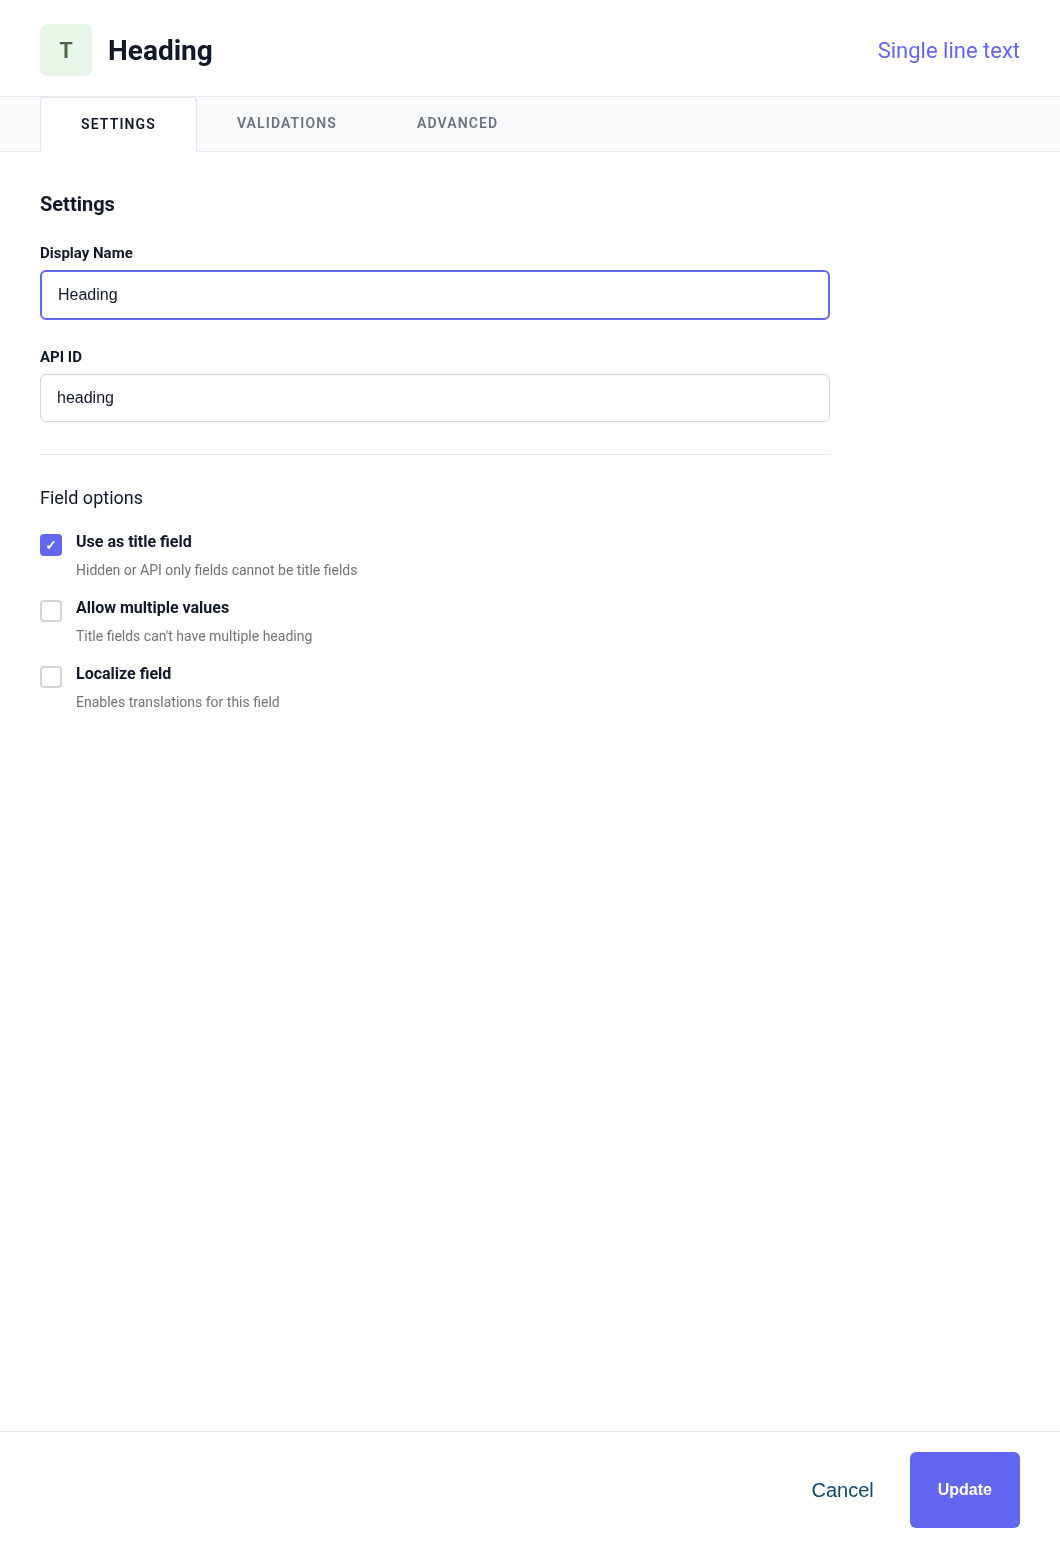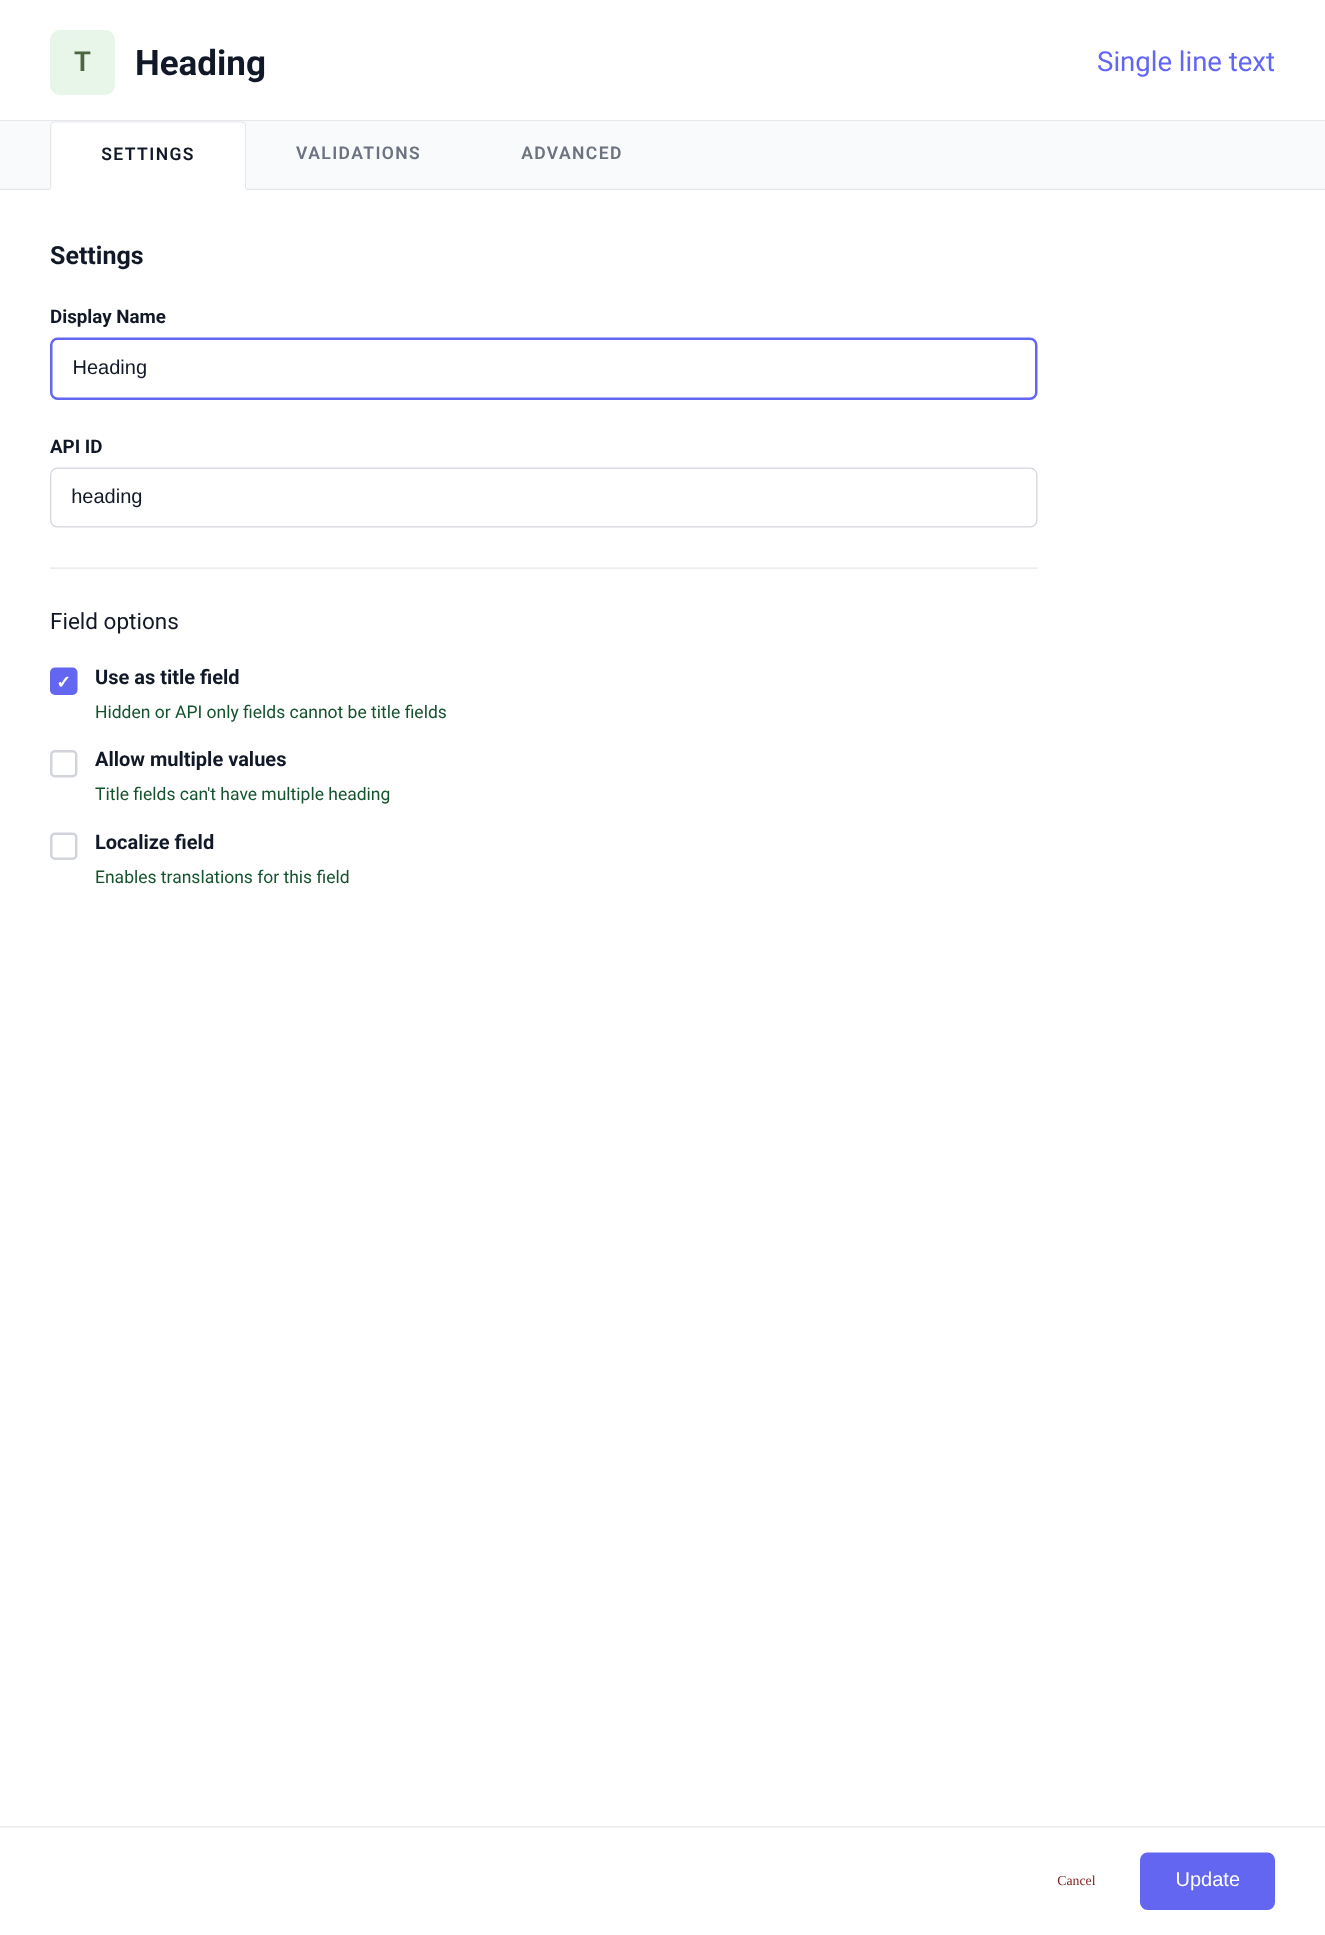--- a/index.html
+++ b/index.html
@@ -203,57 +203,56 @@
     }
 
     .checkbox-label {
       font-size: 16px;
       font-weight: 700;
       color: #111827;
     }
 
     .checkbox-desc {
       font-size: 14px;
-      color: #14532d;
+      color: #737373;
       margin-left: 36px;
       margin-top: 2px;
     }
 
     .footer {
       position: fixed;
       bottom: 0;
       width: 1060px;
       padding: 20px 40px;
       border-top: 1px solid #e5e7eb;
       display: flex;
       justify-content: flex-end;
       align-items: center;
       gap: 16px;
       background: #ffffff;
     }
 
     .btn-cancel {
       background: none;
       border: none;
-      font-size: 11px;
-      color: #7f1d1d;
+      font-size: 20px;
+      color: #0c4a6e;
       cursor: pointer;
       padding: 12px 20px;
       font-weight: 500;
-      font-family: Liberation Serif, serif;
     }
 
     .btn-update {
       background: #6366f1;
       color: #ffffff;
       border: none;
       border-radius: 6px;
-      padding: 14px 28px;
+      padding: 29px 28px;
       font-size: 16px;
-      font-weight: 400;
+      font-weight: 700;
       cursor: pointer;
     }
   </style>
 </head>
 <body>
 
 <div class="header">
   <div class="header-left">
     <div class="field-icon">
       <span>T</span>

